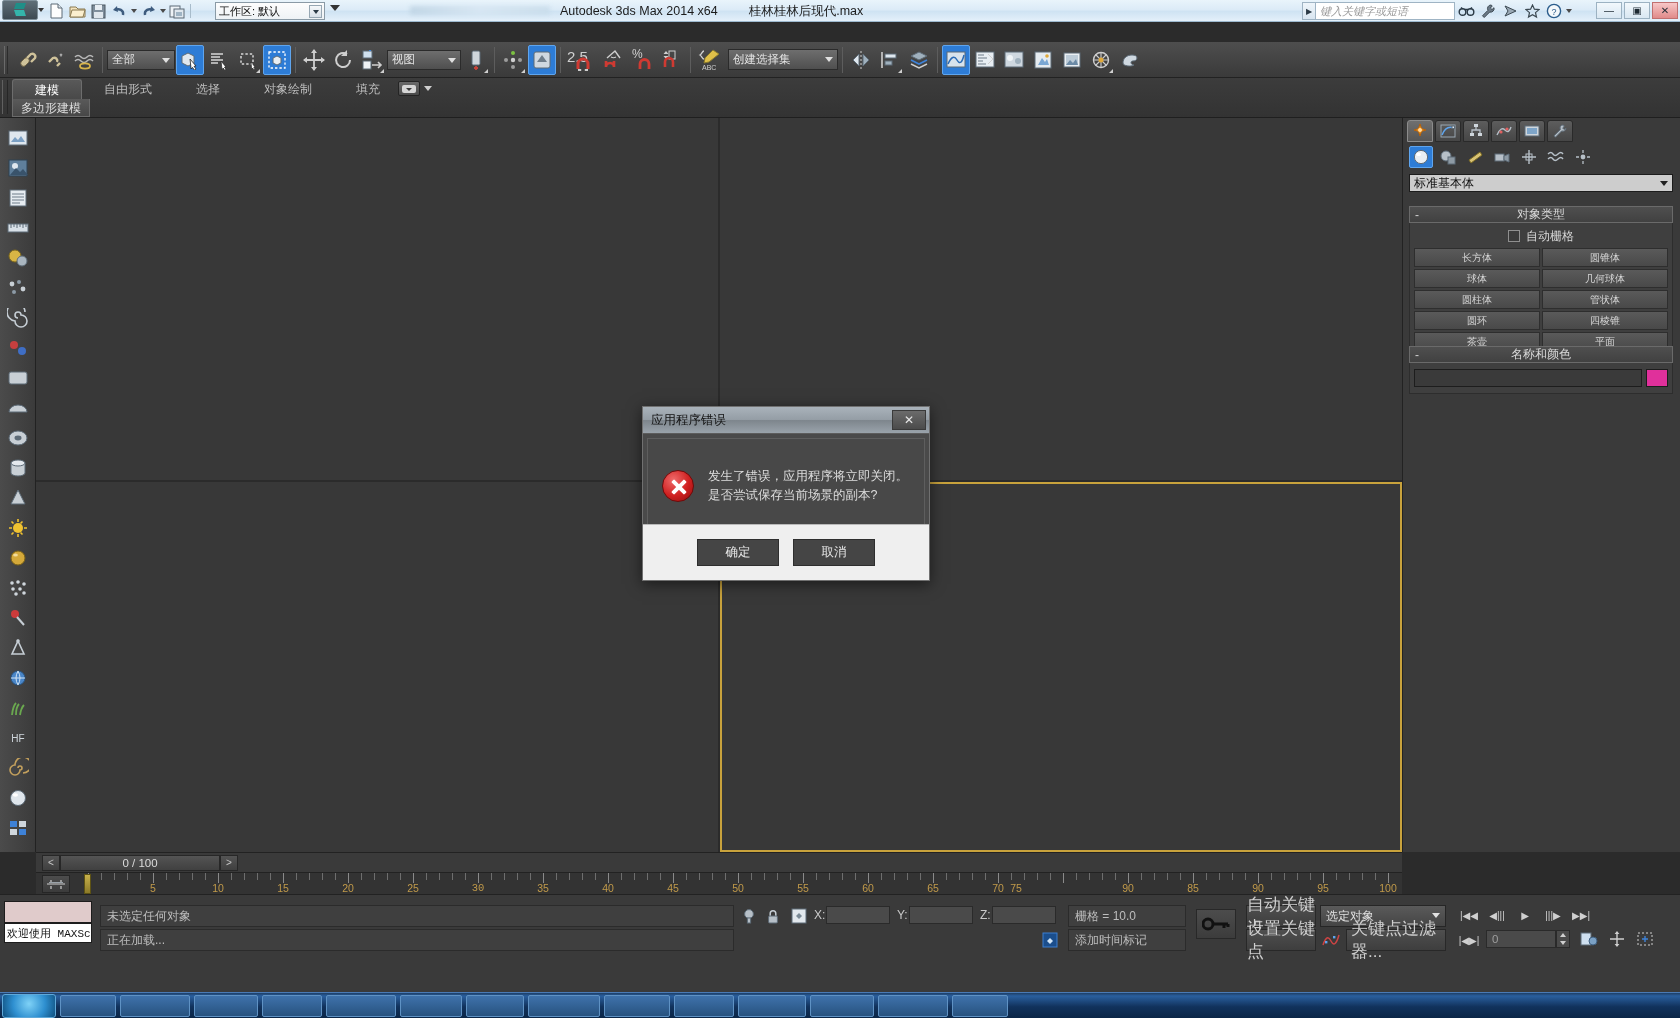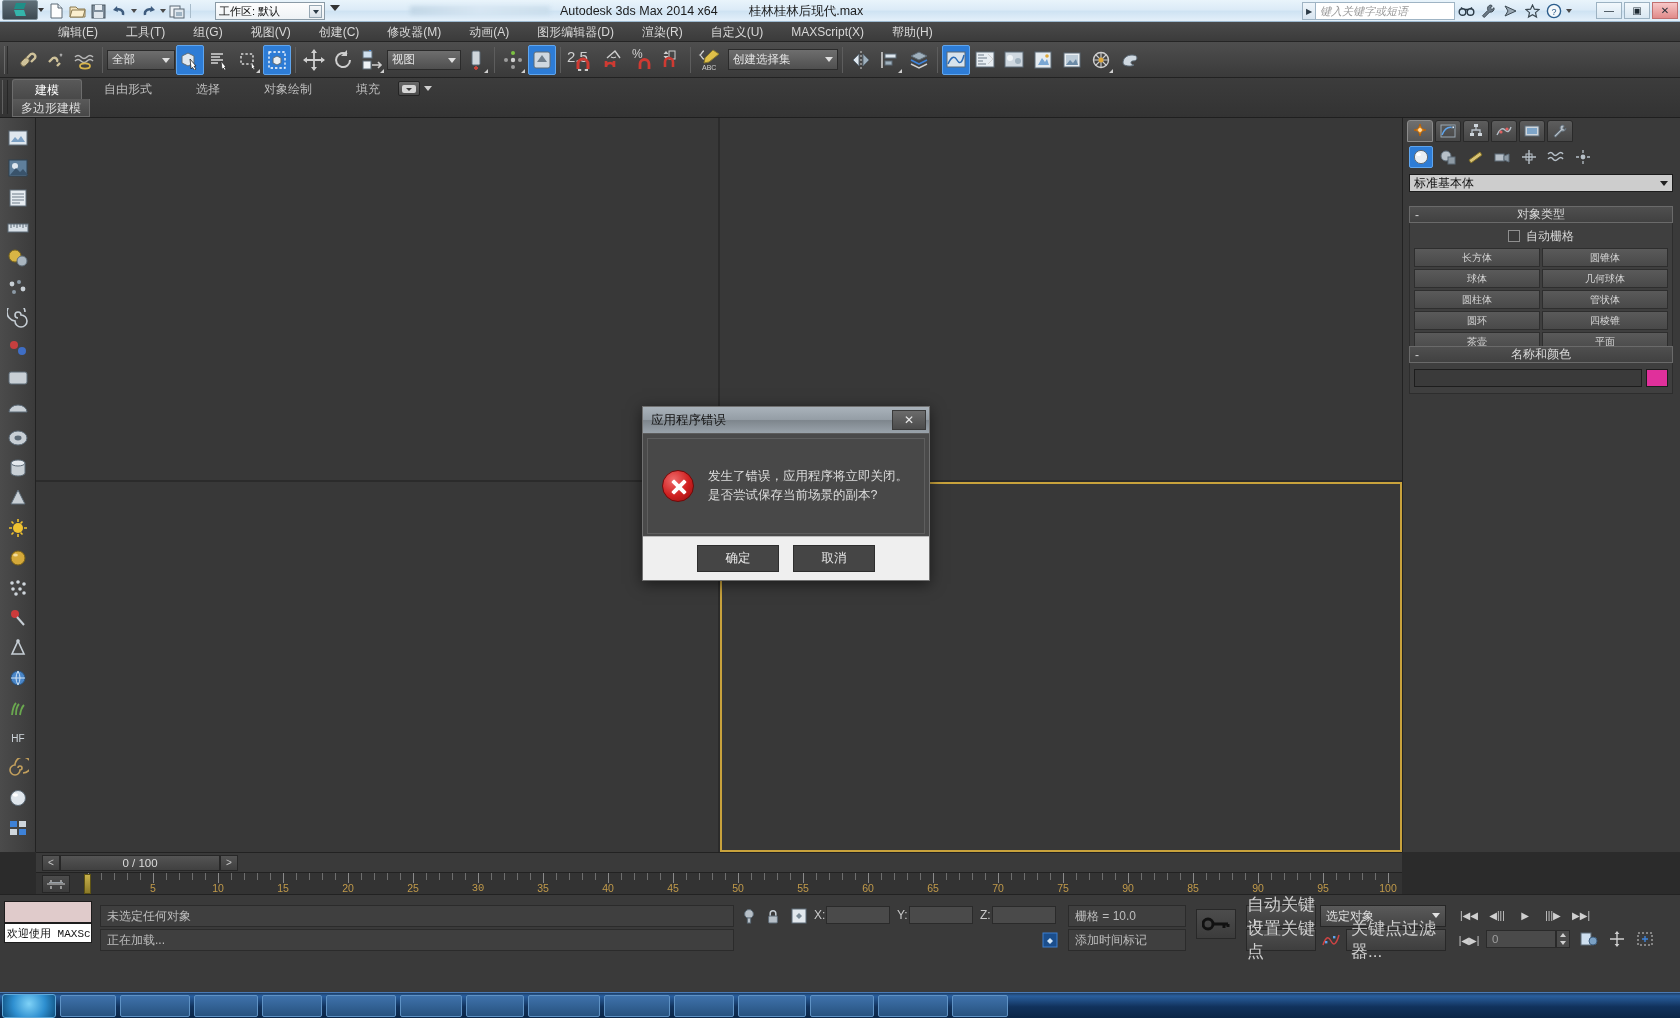--- a/index.html
+++ b/index.html
@@ -370,21 +370,21 @@
     position: relative;
   }
   .err-icon::before, .err-icon::after {
     content: ""; position: absolute; left: 7px; top: 14px; width: 18px; height: 4px;
     background: #fff; border-radius: 1px;
   }
   .err-icon::before { transform: rotate(45deg); }
   .err-icon::after { transform: rotate(-45deg); }
   .dlg-msg { font-size: 12.5px; color: #dedede; line-height: 1.55; }
   .dlg-footer {
-    position: absolute; left: 0; bottom: 0; width: 100%; height: 44px;
+    position: absolute; left: 0; bottom: 0; width: 100%; height: 56px;
     background: #efefef; border-top: 1px solid #b9b9b9;
     display: flex; align-items: center; justify-content: center; gap: 14px;
   }
   .dlg-btn {
     width: 82px; height: 27px; background: #454545; border: 1px solid #2e2e2e;
     color: #e8e8e8; font-size: 12.5px; display: flex; align-items: center; justify-content: center;
   }
 
   svg { display: block; }
 </style>
@@ -492,35 +492,20 @@
       <div class="mini-caret"></div>
     </div>
 
     <div class="winbtns">
       <div class="winbtn">—</div>
       <div class="winbtn">▣</div>
       <div class="winbtn close">✕</div>
     </div>
   </div>
 
-  <div class="menubar">
-    <div style="width:44px"></div>
-    <div class="menu-item">编辑(E)</div>
-    <div class="menu-item">工具(T)</div>
-    <div class="menu-item">组(G)</div>
-    <div class="menu-item">视图(V)</div>
-    <div class="menu-item">创建(C)</div>
-    <div class="menu-item">修改器(M)</div>
-    <div class="menu-item">动画(A)</div>
-    <div class="menu-item">图形编辑器(D)</div>
-    <div class="menu-item">渲染(R)</div>
-    <div class="menu-item">自定义(U)</div>
-    <div class="menu-item">MAXScript(X)</div>
-    <div class="menu-item">帮助(H)</div>
-  </div>
 
   <div class="maintoolbar">
     <div class="tgrip"></div>
 
     <div class="tbtn">
       <svg width="22" height="22" viewBox="0 0 22 22">
           <path d="M6 13l4-4a3 3 0 014 4l-4 4a3 3 0 01-4-4z" fill="#cfc29a" stroke="#6e6346"></path>
           <path d="M12 9l4-4a3 3 0 014 4l-4 4" fill="none" stroke="#cfc29a" stroke-width="2.4"></path>
         </svg>
     </div>
@@ -1168,21 +1153,21 @@
         <div class="ticklabel" style="left: 333px;">25</div>
         <div class="ticklabel" style="left: 398px; font-family: Liberation Mono, monospace;">30</div>
         <div class="ticklabel" style="left: 463px;">35</div>
         <div class="ticklabel" style="left: 528px;">40</div>
         <div class="ticklabel" style="left: 593px;">45</div>
         <div class="ticklabel" style="left: 658px;">50</div>
         <div class="ticklabel" style="left: 723px;">55</div>
         <div class="ticklabel" style="left: 788px;">60</div>
         <div class="ticklabel" style="left: 853px;">65</div>
         <div class="ticklabel" style="left: 918px;">70</div>
-        <div class="ticklabel" style="left: 983px;">75</div>
+        <div class="ticklabel" style="left: 936px;">75</div>
         <div class="ticklabel" style="left: 1048px;">90</div>
         <div class="ticklabel" style="left: 1113px;">85</div>
         <div class="ticklabel" style="left: 1178px;">90</div>
         <div class="ticklabel" style="left: 1243px;">95</div>
         <div class="ticklabel" style="left: 1308px;">100</div>
       </div>
     <div class="ts-marker"></div>
   </div>
 
   <div class="statusbar">

